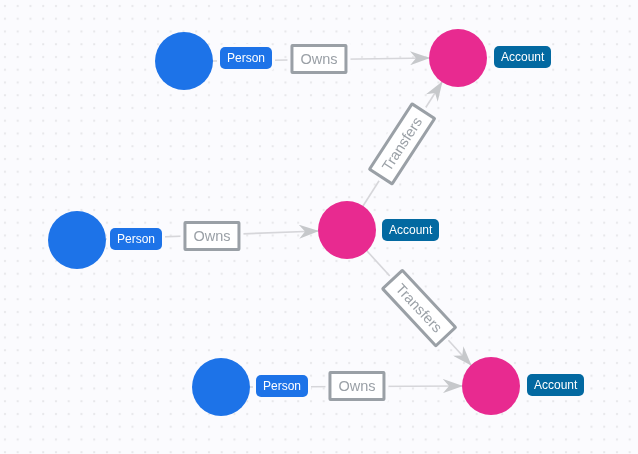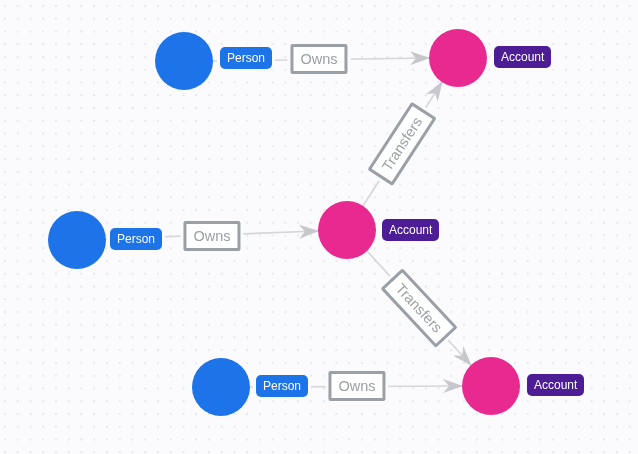--- a/index.html
+++ b/index.html
@@ -38,21 +38,21 @@
     font-size: 12px;
     line-height: 18px;
     padding: 2px 7px;
     border-radius: 5px;
     color: #ffffff;
     white-space: nowrap;
     box-shadow: 0 0 0 3px #fbfbfe;
     cursor: pointer;
   }
   .node-label.person  { background: #1d73e8; }
-  .node-label.account { background: #4c1d95; }
+  .node-label.account { background: #0369a1; }
   .edge-pill {
     position: absolute;
     z-index: 1;
     background: #ffffff;
     border: 3px solid #9aa0a6;
     border-radius: 2px;
     color: #9aa0a6;
     font-size: 14.5px;
     line-height: 22px;
     padding: 1px 7px;

